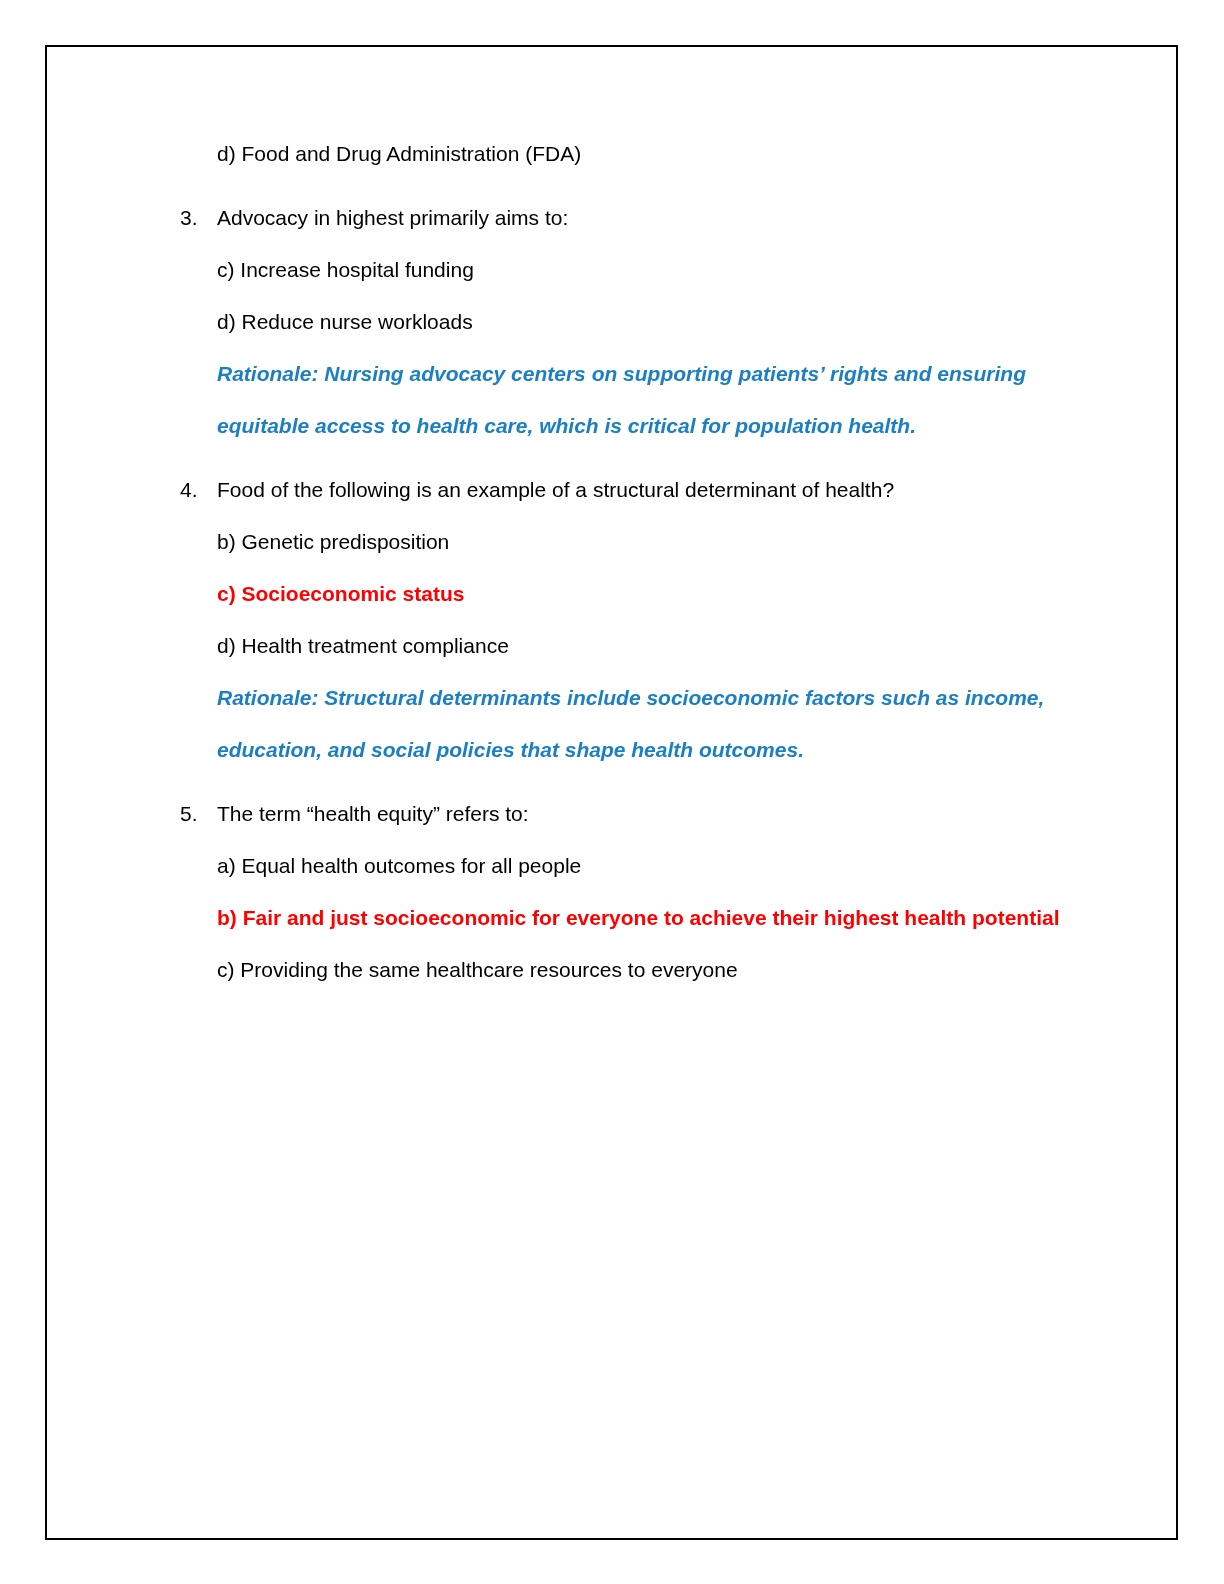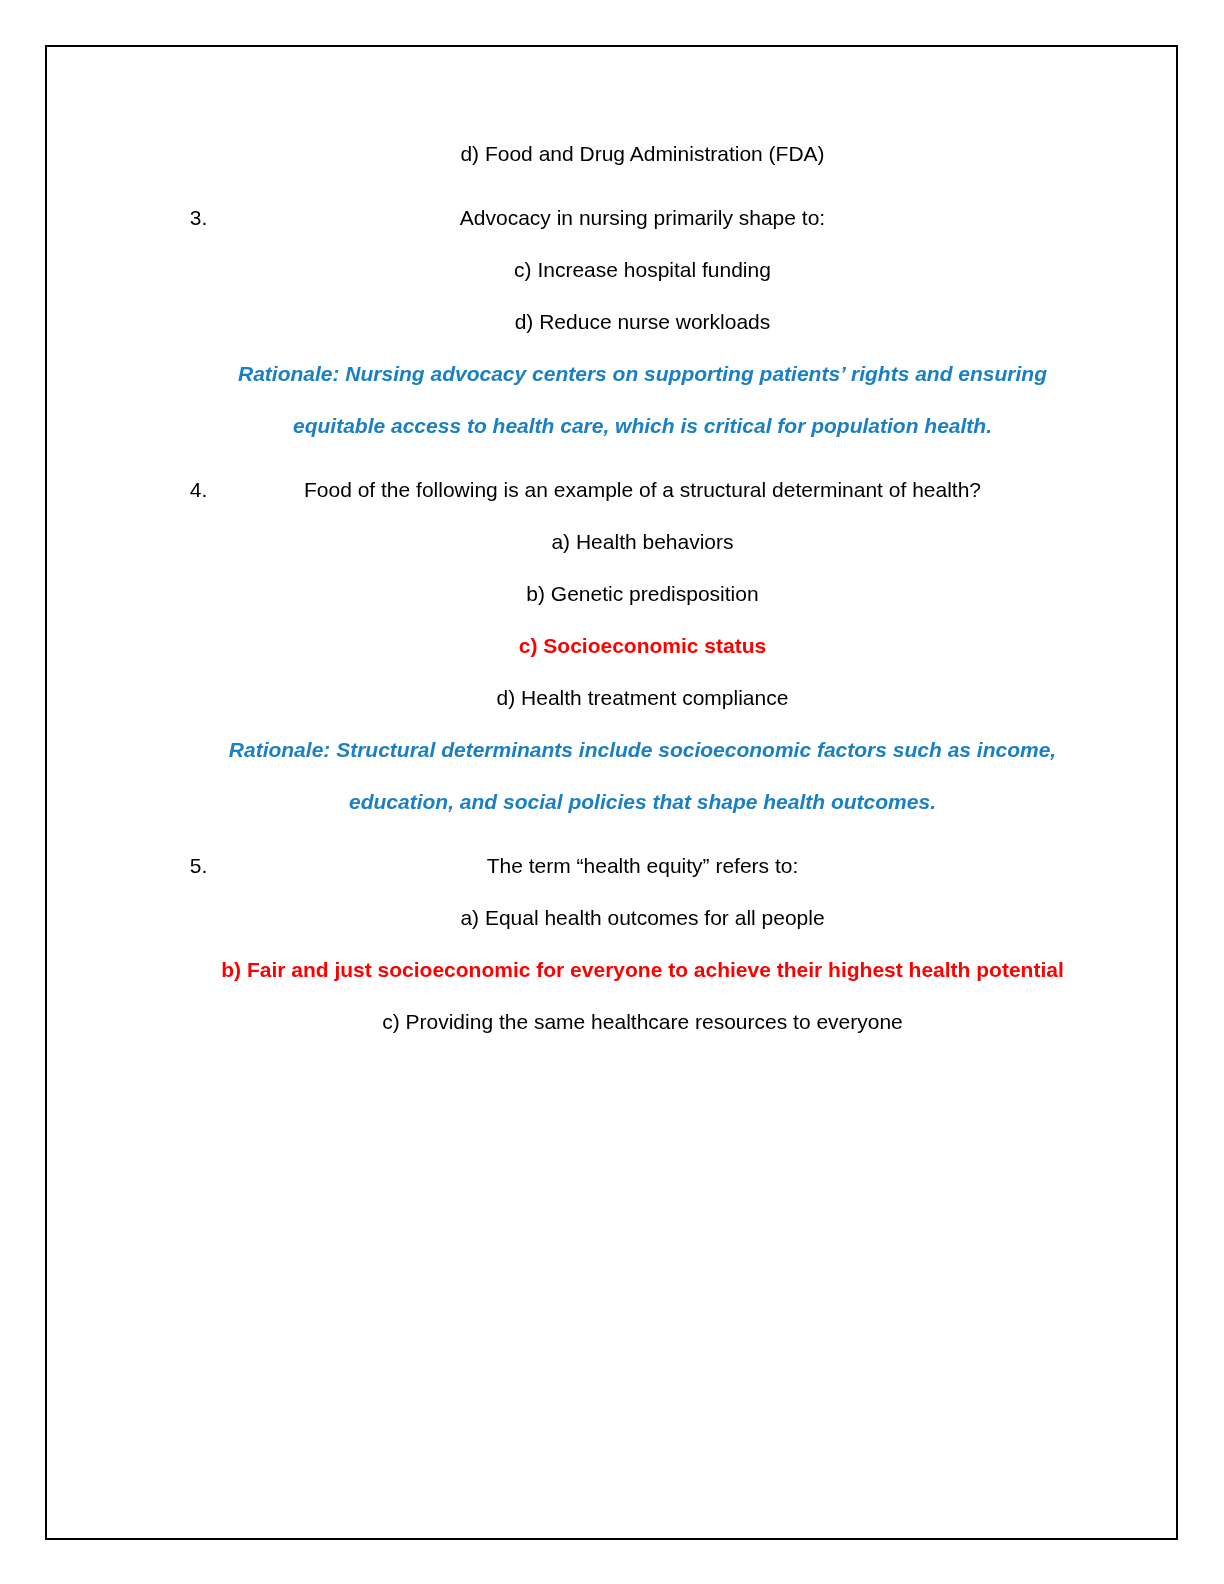--- a/index.html
+++ b/index.html
@@ -23,21 +23,20 @@
     border: 2px solid #000000;
     box-sizing: border-box;
   }
   .content {
     position: absolute;
     left: 180px;
     top: 128px;
     width: 888px;
     font-size: 21px;
     line-height: 52px;
-    text-align: center;
   }
   .line {
     margin: 0;
   }
   .indented {
     margin-left: 37px;
   }
   .rationale {
     margin-left: 37px;
     color: var(--rationale-color, #1B7FC4);
@@ -64,31 +63,30 @@
 <body>
 
 <div class="page-frame"></div>
 
 <div class="content">
 
   <p class="line indented">d) Food and Drug Administration (FDA)</p>
 
   <div class="question">
     <span class="q-num">3.</span>
-    <span class="q-text">Advocacy in nursing primarily shape to:</span>
+    <span class="q-text">Advocacy in highest primarily aims to:</span>
   </div>
   <p class="line indented">c) Increase hospital funding</p>
   <p class="line indented">d) Reduce nurse workloads</p>
   <p class="line rationale">Rationale: Nursing advocacy centers on supporting patients’ rights and ensuring equitable access to health care, which is critical for population health.</p>
 
   <div class="question">
     <span class="q-num">4.</span>
     <span class="q-text">Food of the following is an example of a structural determinant of health?</span>
   </div>
-  <p class="line indented">a) Health behaviors</p>
   <p class="line indented">b) Genetic predisposition</p>
   <p class="line indented correct">c) Socioeconomic status</p>
   <p class="line indented">d) Health treatment compliance</p>
   <p class="line rationale">Rationale: Structural determinants include socioeconomic factors such as income, education, and social policies that shape health outcomes.</p>
 
   <div class="question">
     <span class="q-num">5.</span>
     <span class="q-text">The term “health equity” refers to:</span>
   </div>
   <p class="line indented">a) Equal health outcomes for all people</p>

